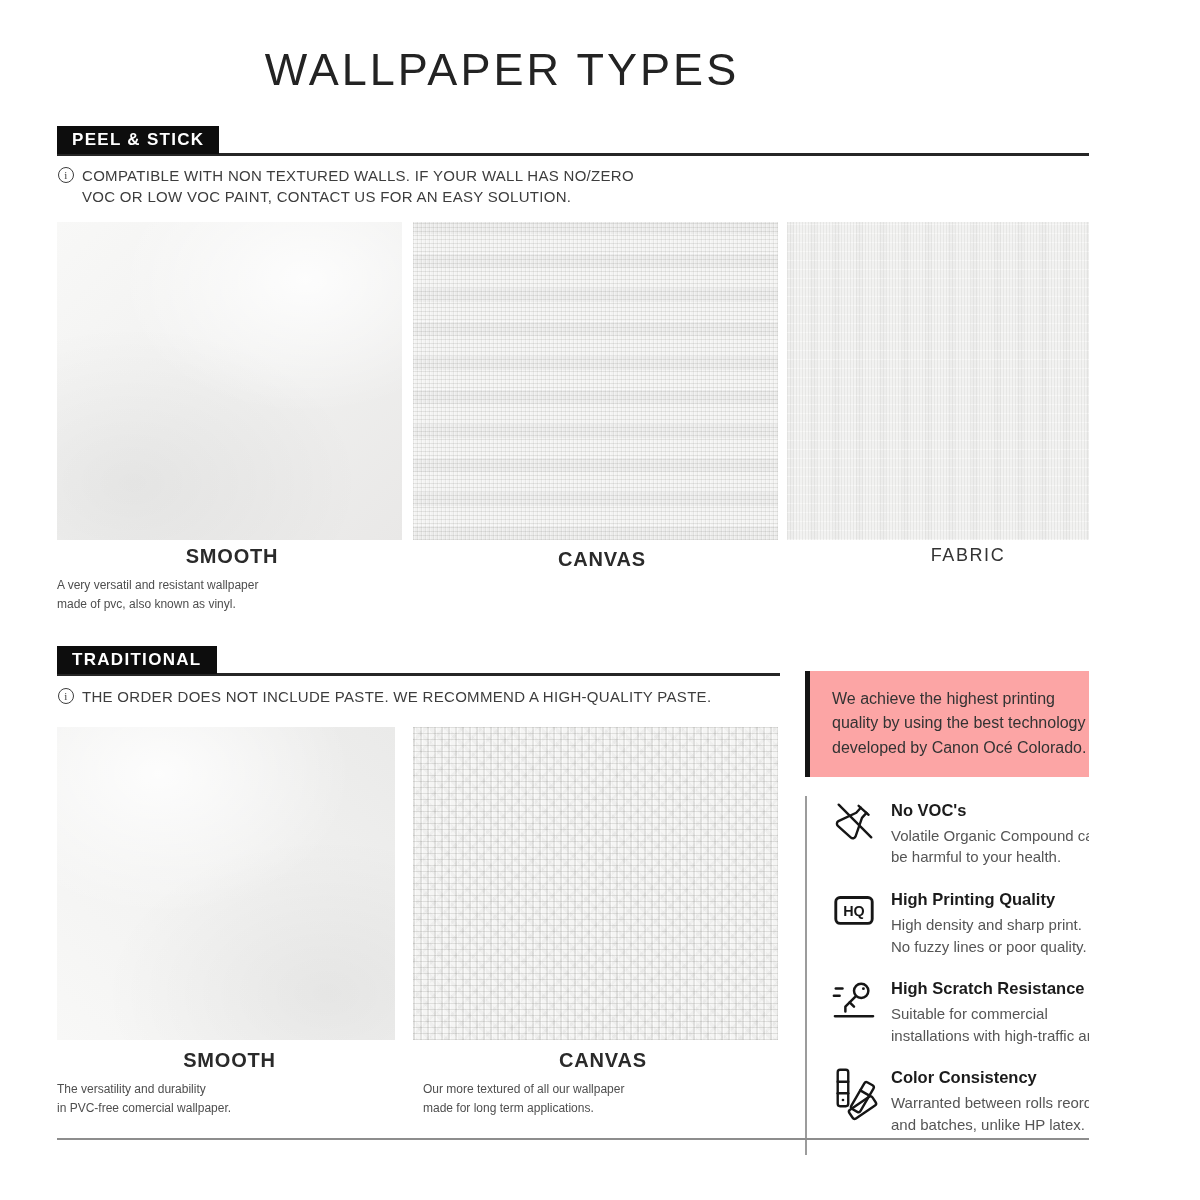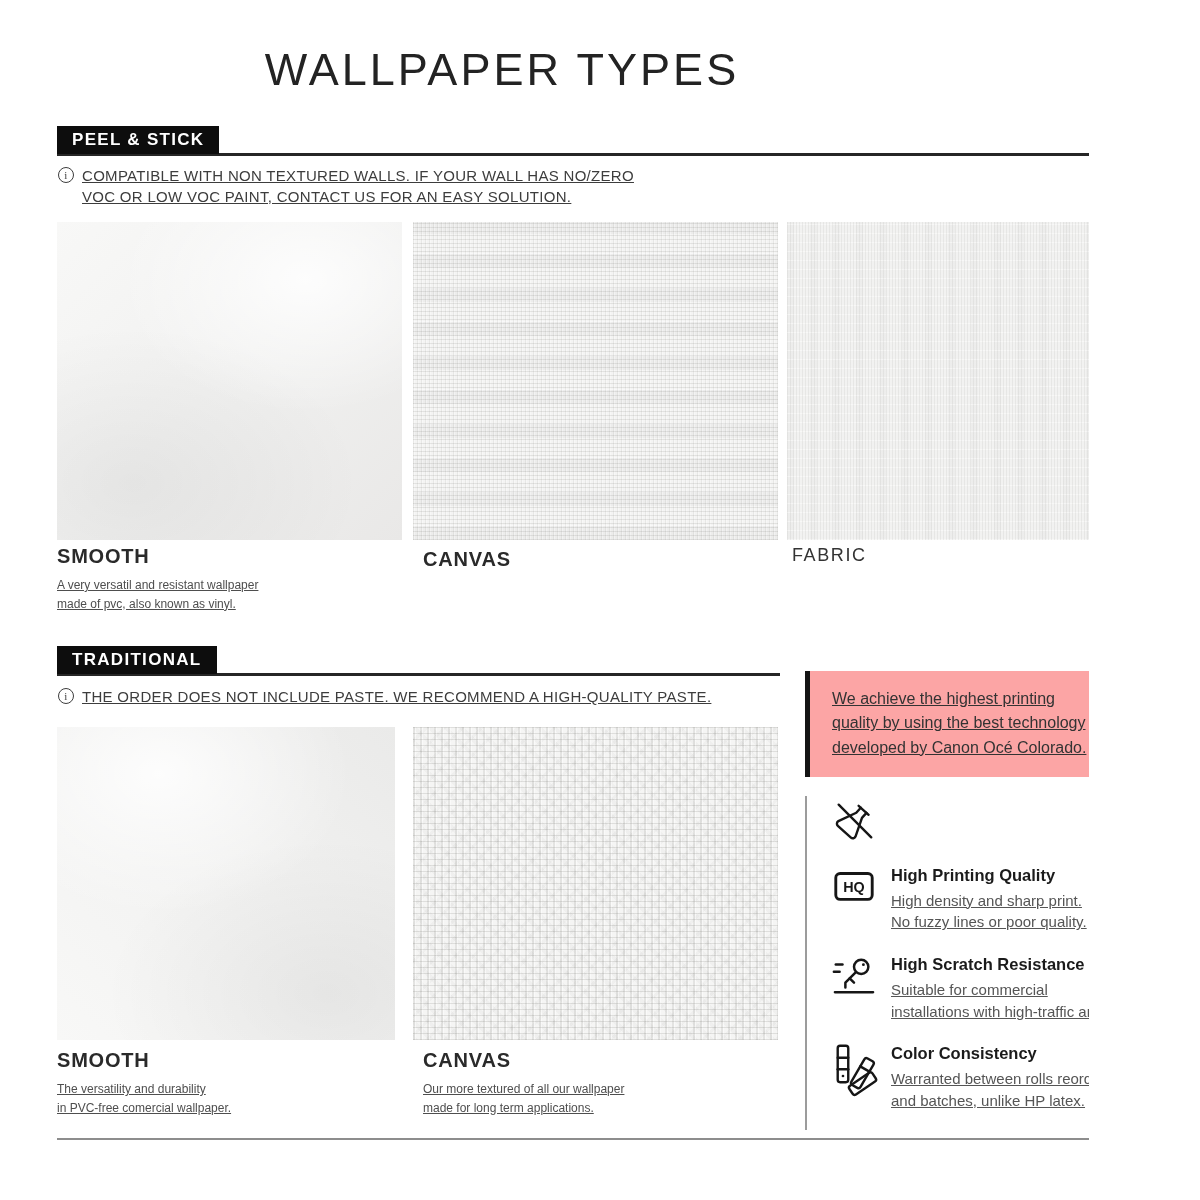--- a/index.html
+++ b/index.html
@@ -18,21 +18,21 @@
          font-weight:700;letter-spacing:1.3px;line-height:1;padding:5px 15px 6px;white-space:nowrap;}
 
   
   .note{position:absolute;left:58px;display:flex;gap:8px;align-items:flex-start;
         font-size:15px;color:#3d3d3d;letter-spacing:0.3px;line-height:1.38;}
   .note-1{top:166px;}
   .note-2{top:687px;}
   .info-circle{flex:none;width:14px;height:14px;border:1.6px solid #3d3d3d;border-radius:50%;
         display:flex;align-items:center;justify-content:center;font-size:11px;line-height:1;
         font-family:"Liberation Serif",serif;margin-top:1px;color:#3d3d3d;}
-  .preline{white-space:pre-line;text-decoration:underline;}
+  .preline{white-space:pre-line;}
 
   
   .swatch{position:absolute;}
   .sw-a{left:57px; top:222px;width:345px;height:318px;}
   .sw-b{left:413px;top:222px;width:365px;height:318px;}
   .sw-c{left:787px;top:222px;width:353px;height:318px;}
   .sw-d{left:57px; top:727px;width:338px;height:313px;}
   .sw-e{left:413px;top:727px;width:365px;height:313px;}
 
   .tex-smooth1{background:
@@ -57,21 +57,21 @@
      repeating-linear-gradient(0deg, rgba(255,255,255,.45) 0 1px, rgba(0,0,0,0) 1px 9px),
      repeating-linear-gradient(90deg, rgba(0,0,0,.02) 0 7px, rgba(0,0,0,0) 7px 23px);}
 
   
   .caption{position:absolute;}
   .cap-1a{left:57px; top:545px;width:350px;}
   .cap-1b{left:423px;top:548px;width:358px;}
   .cap-1c{left:792px;top:545px;width:352px;}
   .cap-2a{left:57px; top:1049px;width:345px;}
   .cap-2b{left:423px;top:1049px;width:360px;}
-  .cap-name{font-size:20px;font-weight:700;letter-spacing:0.8px;color:#2a2a2a;margin:0 0 8px 0;}
+  .cap-name{font-size:20px;font-weight:700;letter-spacing:0.8px;color:#2a2a2a;margin:0 0 8px 0;text-align:center;}
   .cap-name.thin{font-weight:400;font-size:18px;letter-spacing:1.6px;color:#333;}
   .cap-desc{font-size:12px;color:#4e4e4e;line-height:1.55;margin:0;}
 
   
   .quote-box{position:absolute;left:805px;top:671px;width:330px;box-sizing:border-box;
      border-left:5px solid #141414;background:#fca5a5;padding:16px 14px 17px 22px;
      font-size:16px;line-height:1.52;color:#333;}
   .features{position:absolute;left:805px;top:796px;width:380px;
      border-left:2px solid #9c9c9c;padding:2px 0 0 24px;box-sizing:border-box;}
   .feature{display:flex;gap:14px;margin-bottom:19px;}
@@ -149,20 +149,25 @@
     <div class="feature">
       <span class="f-icon">
         <svg viewBox="0 0 48 48" width="46" height="46" fill="none" stroke="#161616" stroke-width="2.5" stroke-linecap="round" stroke-linejoin="round">
           <g transform="rotate(42 24 24)">
             <path d="M20 9 v7 L12 35 a3 3 0 0 0 2.8 4 h18.4 a3 3 0 0 0 2.8 -4 L28 16 V9"></path>
             <path d="M17 9 h14"></path>
           </g>
           <path d="M8 7 L42 41"></path>
         </svg>
       </span>
+      <div>
+        <p class="f-title">No VOC's</p>
+        <p class="f-desc preline">Volatile Organic Compound can
+be harmful to your health.</p>
+      </div>
     </div>
 
     <div class="feature">
       <span class="f-icon">
         <svg viewBox="0 0 48 48" width="46" height="46">
           <rect x="5" y="11" width="38" height="27" rx="4.5" fill="none" stroke="#161616" stroke-width="3"></rect>
           <text x="24" y="30.5" text-anchor="middle" font-size="15" font-weight="bold" font-family="Liberation Sans, sans-serif" fill="#161616">HQ</text>
         </svg>
       </span>
       <div>

